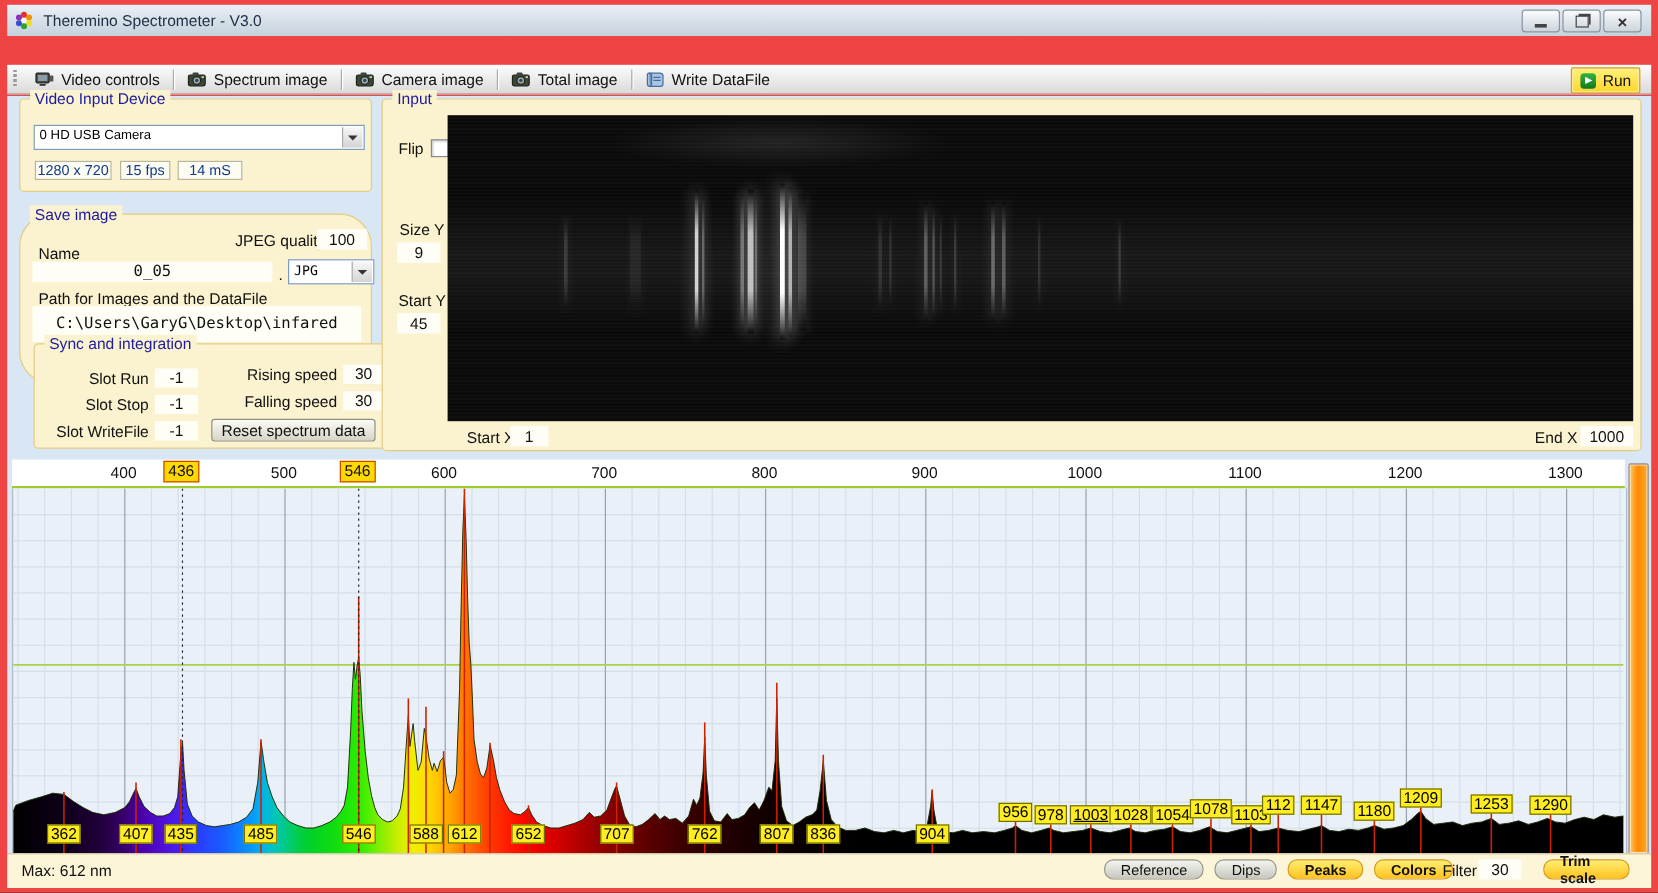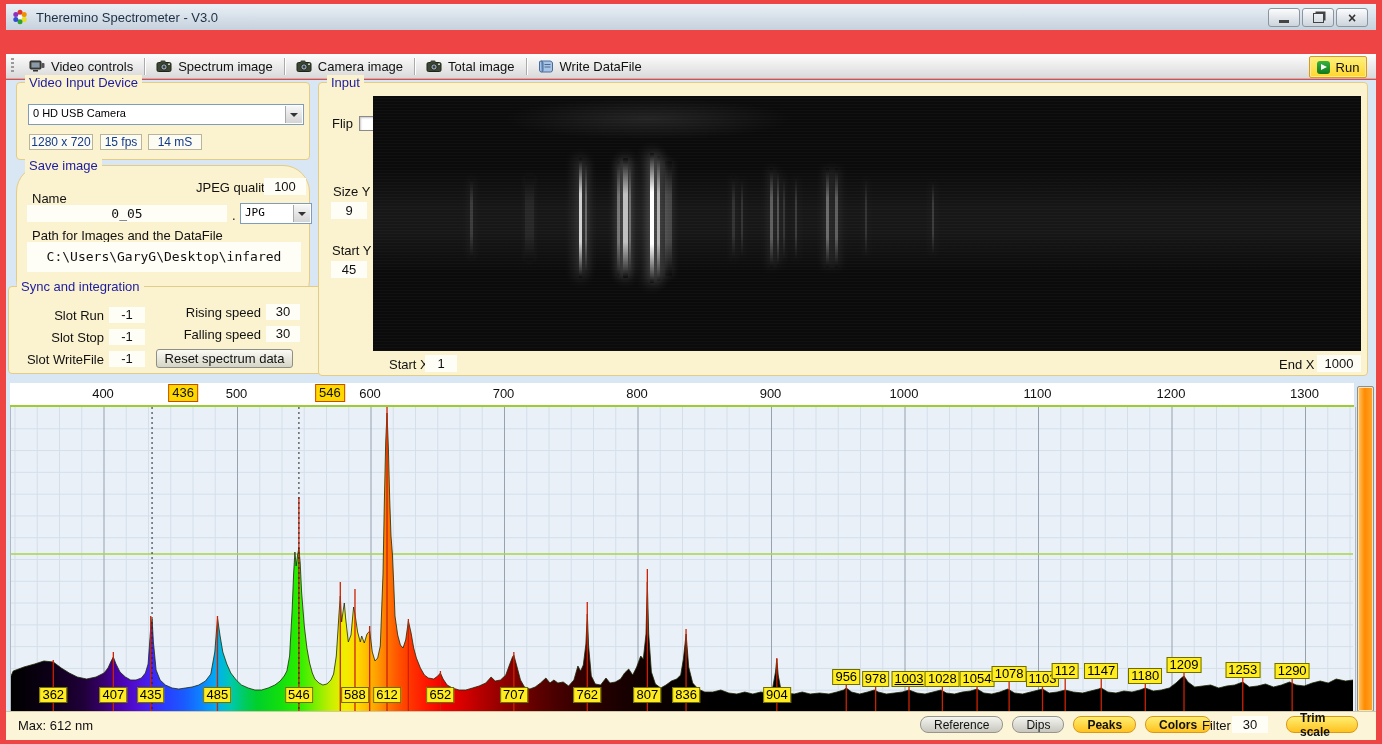--- a/index.html
+++ b/index.html
@@ -55,21 +55,21 @@
   
   #camera-img{position:absolute;left:54px;top:13px;width:988px;height:255px;background:#0b0b0b;overflow:hidden;}
   #camera-img .noise{position:absolute;inset:0;background:repeating-linear-gradient(0deg,rgba(255,255,255,0.022) 0 1px,transparent 1px 3px);}
   #camera-img .band{position:absolute;left:0;top:72px;width:100%;height:105px;background:linear-gradient(rgba(255,255,255,0),rgba(255,255,255,0.05) 40%,rgba(255,255,255,0.05) 60%,rgba(255,255,255,0));}
   #camera-img .glow-top{position:absolute;left:130px;top:2px;width:290px;height:42px;background:radial-gradient(ellipse at center,rgba(255,255,255,0.10),rgba(255,255,255,0) 70%);}
   .spec-line{position:absolute;background:#fff;border-radius:1px;}
 
   
   #chart-header{left:10px;top:383px;width:1344px;height:22px;background:#fff;border-bottom:2px solid #9ccc2e;box-sizing:content-box;}
   .tick{position:absolute;top:3px;transform:translateX(-50%);font-size:13px;color:#111;}
-  .tick-hl{position:absolute;top:1px;transform:translateX(-50%);font-size:13px;color:#111;background:#ffd800;border:1px solid #c84b00;padding:0 3px;line-height:16px;margin-left:32px;}
+  .tick-hl{position:absolute;top:1px;transform:translateX(-50%);font-size:13px;color:#111;background:#ffd800;border:1px solid #c84b00;padding:0 3px;line-height:16px;}
   #chart-plot{left:10px;top:407px;width:1344px;height:305px;background:#e9f0f8;border-left:1px solid #b0b8c2;border-right:1px solid #b0b8c2;box-sizing:content-box;}
   #chart-svg{position:absolute;left:0;top:0;}
   .peak-label{position:absolute;transform:translateX(-50%);background:#ffec21;border:1px solid #6e6e00;color:#000;font-size:13px;line-height:14px;padding:0 2px;white-space:nowrap;}
   #vscroll{left:1357px;top:386px;width:15px;height:324px;background:linear-gradient(90deg,#ffc766,#ff8a00 45%,#ffa62e);border:1px solid #8f8f8f;border-radius:2px;box-shadow:inset 0 0 0 1px #ffe3b0;}
 </style>
 </head>
 <body>
 
 <div id="app">
 
@@ -176,36 +176,36 @@
     <span class="gtitle">Video Input Device</span>
     <div class="combo" style="left:11px;top:21px;width:276px;height:21px;">
       <span class="ctext">0 HD USB Camera</span>
       <span class="cbtn"></span>
     </div>
     <div class="small-btn" style="left:12px;top:51px;width:64px;">1280 x 720</div>
     <div class="small-btn" style="left:83px;top:51px;width:42px;">15 fps</div>
     <div class="small-btn" style="left:131px;top:51px;width:54px;">14 mS</div>
   </div>
 
-  <div class="group" style="left:16px;top:165px;width:294px;height:142px;border-radius:27px;">
+  <div class="group" style="left:16px;top:178px;width:294px;height:142px;border-radius:27px;">
     <span class="gtitle">Save image</span>
     <span class="lbl" style="left:179px;top:14px;">JPEG quality</span>
     <div class="vbox" style="left:247px;top:12px;width:42px;height:17px;line-height:17px;">100</div>
     <span class="lbl" style="left:15px;top:25px;">Name</span>
     <div class="vbox mono" style="left:10px;top:39px;width:200px;height:17px;line-height:17px;">0_05</div>
     <span class="lbl" style="left:215px;top:42px;">.</span>
     <div class="combo mono" style="left:223px;top:37px;width:72px;height:21px;padding-left:42px;">
       <span class="ctext">JPG</span>
       <span class="cbtn"></span>
     </div>
     <span class="lbl" style="left:15px;top:62px;">Path for Images and the DataFile</span>
     <div class="vbox mono" style="left:10px;top:76px;width:274px;height:30px;line-height:30px;">C:\Users\GaryG\Desktop\infared</div>
   </div>
 
-  <div class="group" style="left:8px;top:286px;width:318px;height:88px;">
+  <div class="group" style="left:28px;top:286px;width:318px;height:88px;">
     <span class="gtitle">Sync and integration</span>
     <span class="lbl" style="left:5px;top:21px;width:90px;text-align:right;">Slot Run</span>
     <div class="vbox" style="left:100px;top:20px;width:36px;height:16px;line-height:16px;">-1</div>
     <span class="lbl" style="left:5px;top:43px;width:90px;text-align:right;">Slot Stop</span>
     <div class="vbox" style="left:100px;top:42px;width:36px;height:16px;line-height:16px;">-1</div>
     <span class="lbl" style="left:5px;top:65px;width:90px;text-align:right;">Slot WriteFile</span>
     <div class="vbox" style="left:100px;top:64px;width:36px;height:16px;line-height:16px;">-1</div>
     <span class="lbl" style="left:170px;top:18px;width:82px;text-align:right;">Rising speed</span>
     <div class="vbox" style="left:257px;top:17px;width:34px;height:16px;line-height:16px;">30</div>
     <span class="lbl" style="left:170px;top:40px;width:82px;text-align:right;">Falling speed</span>

